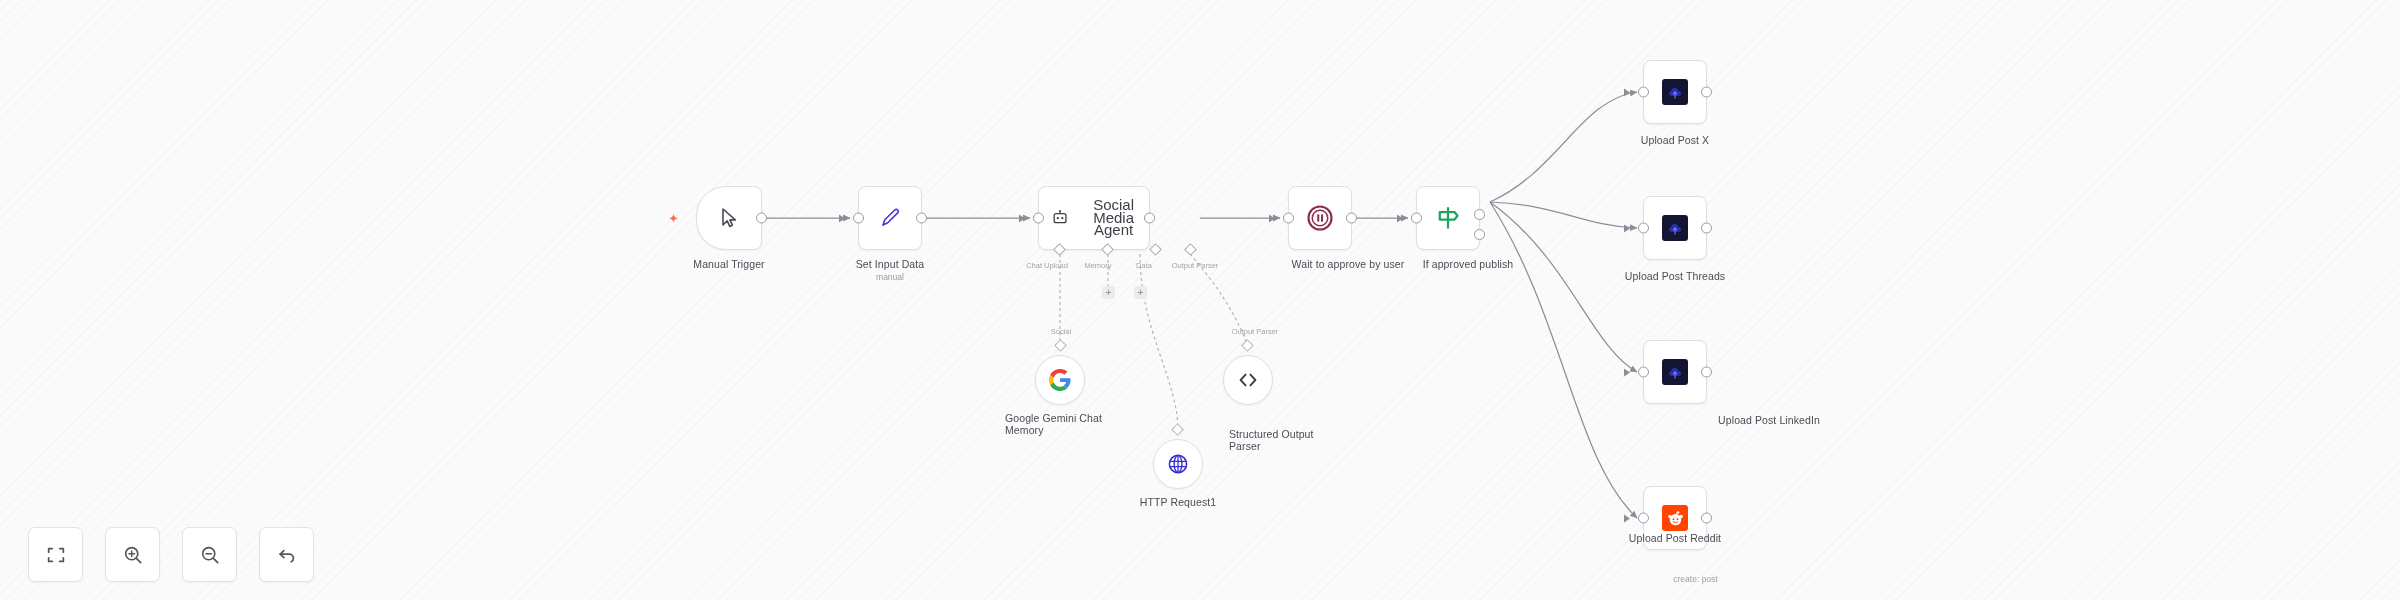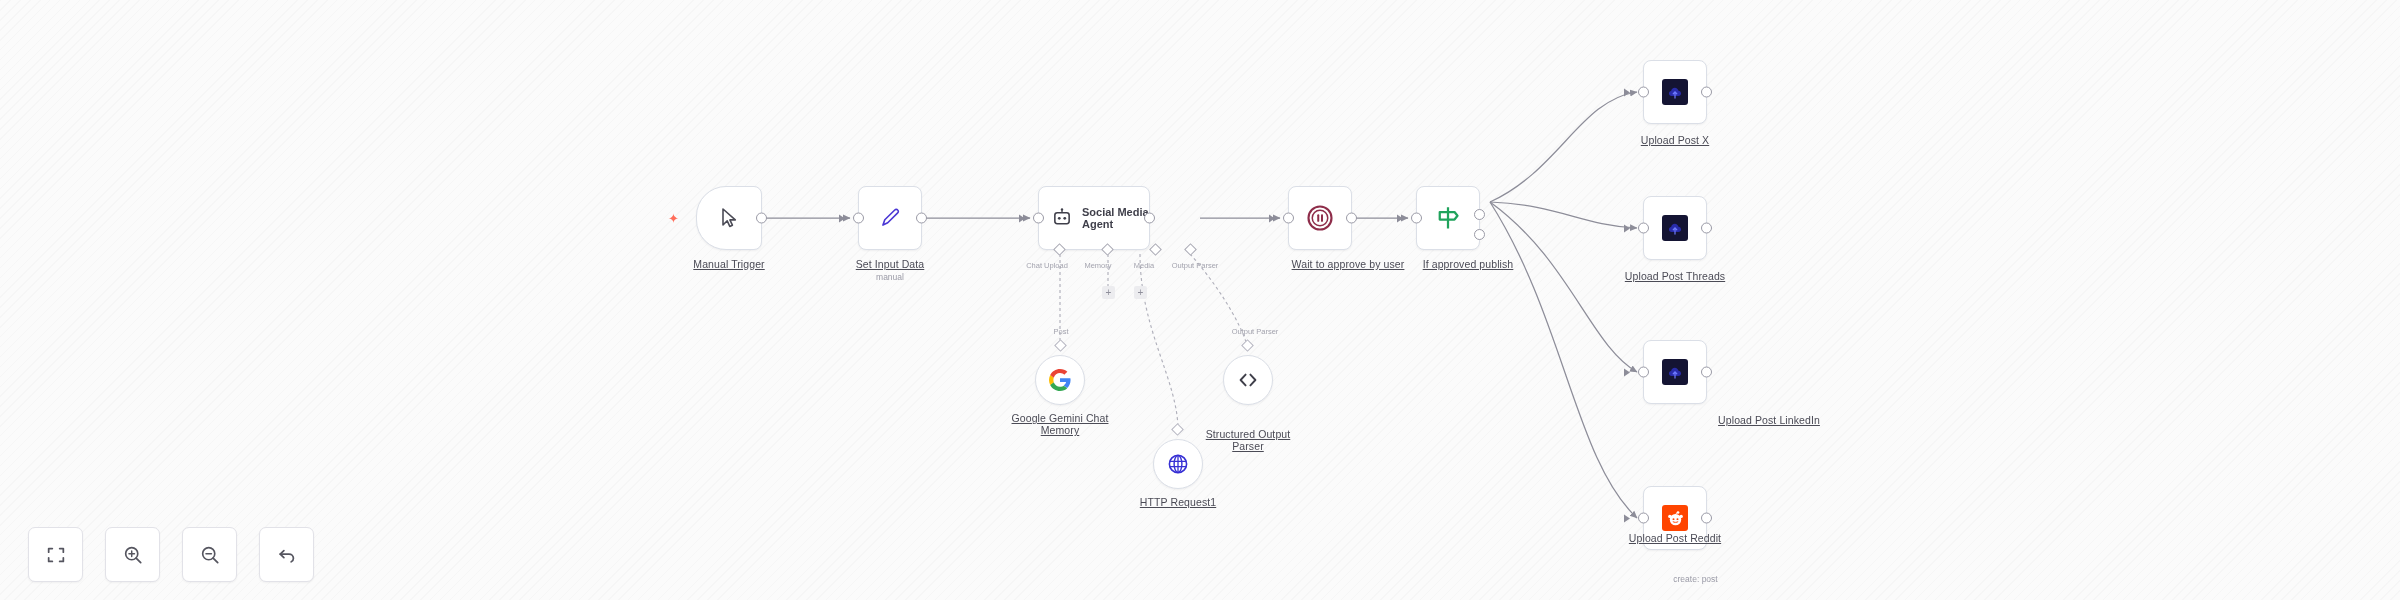--- a/index.html
+++ b/index.html
@@ -40,42 +40,41 @@
     justify-content: flex-start;
     padding-left: 12px; gap: 9px;
   }
   .node.round {
     width: 50px; height: 50px; border-radius: 50%;
   }
   .node-title {
     position: absolute;
     left: 50%;
     transform: translateX(-50%);
-    text-align: center;
+    text-align: left;
     color: #4b4b56;
     font-size: 10.5px;
     line-height: 12px;
     white-space: nowrap;
     letter-spacing: .1px;
-    text-decoration: underline;
   }
   .node-title.wrap { white-space: normal; width: 110px; }
   .node-sub {
     position: absolute;
     left: 50%;
     transform: translateX(-50%);
     text-align: center;
     color: #9a9aa6;
     font-size: 8.5px;
     line-height: 10px;
     white-space: nowrap;
   }
   .agent-label {
-    font-size: 11px; line-height: 12.5px;
-    color: #3f3f4a; font-weight: 700;
+    font-size: 15px; line-height: 12.5px;
+    color: #3f3f4a; font-weight: 400; text-align: center;
   }
 
   
   .port {
     position: absolute;
     width: 11px; height: 11px;
     border: 1.4px solid #9a9aa6;
     border-radius: 50%;
     background: #ffffff;
     top: 50%;
@@ -239,27 +238,27 @@
     <span class="port out"></span>
   </div>
 
   <div class="diamond" style="left:1055px; top:245px;"></div>
   <div class="diamond" style="left:1103px; top:245px;"></div>
   <div class="diamond" style="left:1151px; top:245px;"></div>
   <div class="diamond" style="left:1186px; top:245px;"></div>
 
   <div class="sub-label" style="left:1047px; top:261px;">Chat Upload</div>
   <div class="sub-label" style="left:1098px; top:261px;">Memory</div>
-  <div class="sub-label" style="left:1144px; top:261px;">Media</div>
+  <div class="sub-label" style="left:1144px; top:261px;">Data</div>
   <div class="sub-label" style="left:1195px; top:261px;">Output Parser</div>
 
   <div class="plus-btn" style="left:1102px; top:286px;">+</div>
   <div class="plus-btn" style="left:1134px; top:286px;">+</div>
 
-  <div class="sub-label" style="left:1061px; top:327px;">Post</div>
+  <div class="sub-label" style="left:1061px; top:327px;">Social</div>
   <div class="sub-label" style="left:1255px; top:327px;">Output Parser</div>
 
   <div class="node square" style="left:1288px; top:186px;">
     <svg class="ico" width="30" height="30" viewBox="0 0 24 24">
       <circle cx="12" cy="12" r="9.2" fill="none" stroke="#8e2d4a" stroke-width="1.7"></circle>
       <circle cx="12" cy="12" r="6.2" fill="none" stroke="#8e2d4a" stroke-width="1.2"></circle>
       <rect x="9.8" y="9" width="1.6" height="6" rx="0.7" fill="#8e2d4a"></rect>
       <rect x="12.8" y="9" width="1.6" height="6" rx="0.7" fill="#8e2d4a"></rect>
     </svg>
     <span class="port in">
@@ -302,21 +301,21 @@
     </svg>
   </div>
   <div class="node-title" style="left:1178px; top:496px;">HTTP Request1</div>
 
   <div class="diamond-top" style="left:1243px; top:341px;"></div>
   <div class="node round" style="left:1223px; top:355px;">
     <svg class="ico" width="24" height="24" viewBox="0 0 24 24">
       <path d="M9.6 6.6 L4.6 12 L9.6 17.4 M14.4 6.6 L19.4 12 L14.4 17.4" fill="none" stroke="#3f3f4a" stroke-width="1.9" stroke-linecap="round" stroke-linejoin="round"></path>
     </svg>
   </div>
-  <div class="node-title wrap" style="left:1248px; top:428px;">Structured Output Parser</div>
+  <div class="node-title wrap" style="left:1284px; top:428px;">Structured Output Parser</div>
 
   <div class="node square" style="left:1643px; top:60px;">
     <div class="icon-tile tile-dark">
       <svg class="ico" width="17" height="17" viewBox="0 0 24 24">
         <path d="M6.4 16.8 C4.2 16.8 2.8 15.2 2.8 13.3 C2.8 11.5 4.1 10.1 5.8 9.9 C6.1 7.2 8.3 5.2 11 5.2 C13.6 5.2 15.8 7.1 16.2 9.6 C18.2 9.8 19.8 11.4 19.8 13.3 C19.8 15.3 18.2 16.8 16.2 16.8 Z" fill="#2b2fb8" opacity="0.9"></path>
         <path d="M11.3 19.8 L11.3 11.2 M11.3 11.2 L8.8 13.8 M11.3 11.2 L13.8 13.8" stroke="#6f7bff" stroke-width="1.7" fill="none" stroke-linecap="round"></path>
       </svg>
     </div>
     <span class="port in">
         <i class="arrow"></i>

